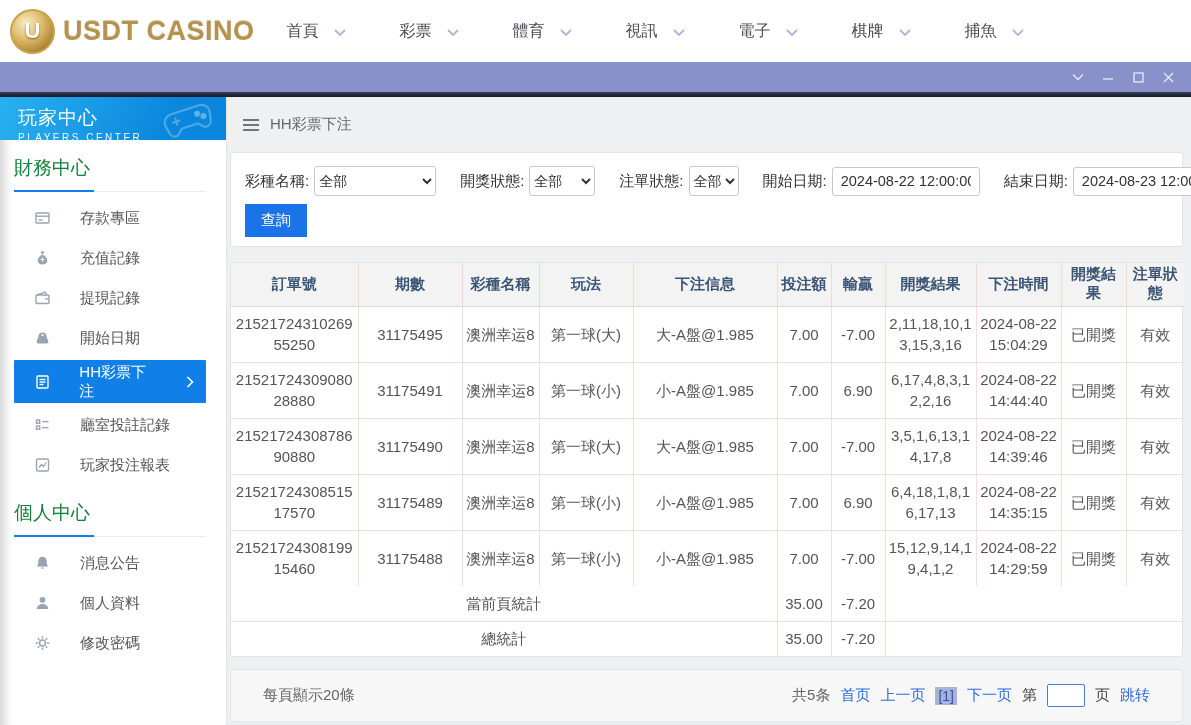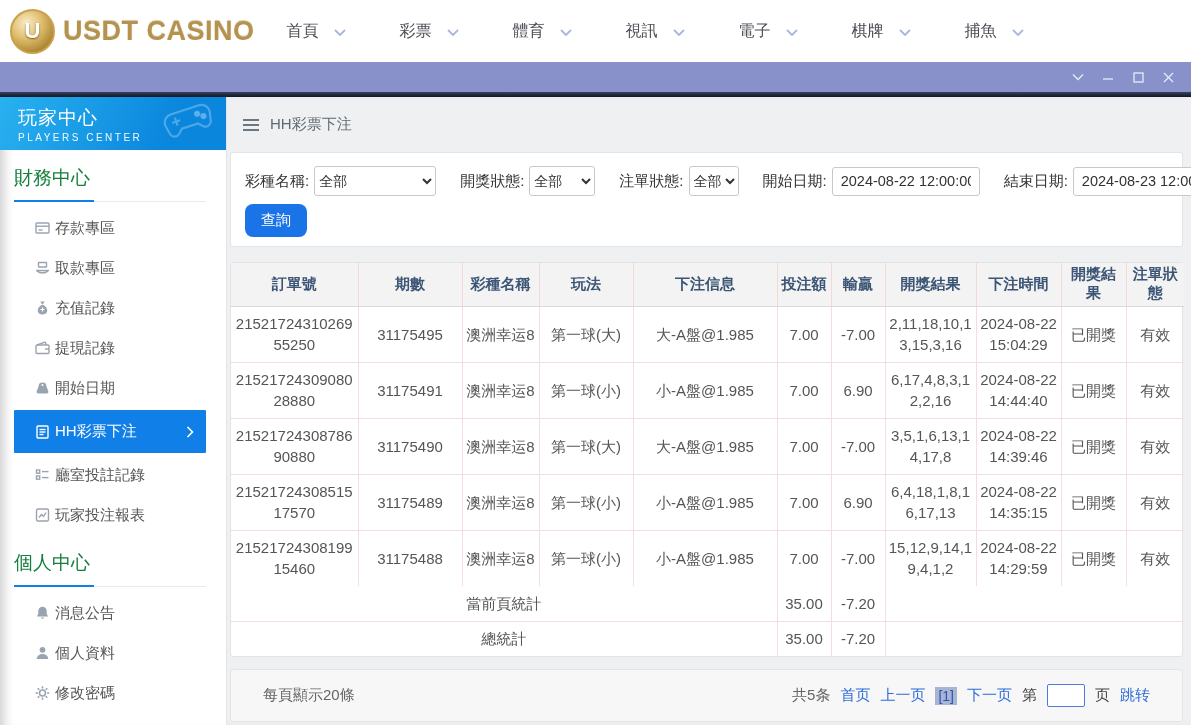--- a/index.html
+++ b/index.html
@@ -25,31 +25,31 @@
   .win-ctrl { width:30px; height:30px; display:flex; align-items:center; justify-content:center; cursor:pointer; }
 
   .dark-strip { height:5px; background:linear-gradient(to bottom,#39415c,#0f1728); }
 
   
   .content { display:flex; height:628px; box-shadow:inset 12px 0 12px -9px rgba(0,0,0,.35); }
 
   
   .sidebar { width:227px; flex:none; background:#fff; border-right:1px solid #e4e4e6;
     box-shadow:inset 12px 0 12px -9px rgba(0,0,0,.22); overflow:hidden; }
-  .side-header { height:53px; background:linear-gradient(115deg,#29b1f0,#0a86dd 75%);
+  .side-header { height:43px; background:linear-gradient(115deg,#29b1f0,#0a86dd 75%);
     color:#fff; padding:8px 0 0 18px; position:relative; overflow:hidden; }
   .side-title { font-size:19px; letter-spacing:1px; }
   .side-sub { font-size:10px; letter-spacing:2.5px; margin-top:1px; opacity:.95; }
   .side-gamepad { position:absolute; right:12px; top:6px; transform:rotate(-18deg); opacity:.55; }
   .section-heading { margin:15px 20px 0 14px; color:#15803d; font-size:19px;
     padding-bottom:10px; border-bottom:1px solid #e8eaee; position:relative; }
   .section-heading::after { content:''; position:absolute; left:0; bottom:-1px; width:80px;
     height:2px; background:#1080e8; }
   .menu { margin-top:6px; }
-  .menu-item { height:40px; display:flex; align-items:center; padding-left:34px; gap:3px;
+  .menu-item { height:40px; display:flex; align-items:center; padding-left:34px; gap:28px;
     color:#555; font-size:15px; cursor:pointer; }
   .mi-icon { width:18px; height:16px; color:#9aa4b0; display:flex; align-items:center; }
   .menu-item.active { background:#1080e8; color:#fff; margin:2px 20px 2px 14px;
     padding-left:20px; height:43px; border-radius:1px; }
   .menu-item.active .mi-icon { color:#fff; }
   .mi-chevron { margin-left:auto; margin-right:12px; display:flex; }
 
   
   .main { flex:1; min-width:0; padding:0 8px 0 3px; display:flex; flex-direction:column; }
   .breadcrumb { height:55px; display:flex; align-items:center; gap:10px; padding-left:12px;
@@ -59,21 +59,21 @@
   .filter-row { display:flex; align-items:center; font-size:15px; color:#333; white-space:nowrap; }
   .filter-row label { margin-right:5px; }
   .filter-row .grp { display:flex; align-items:center; margin-right:24px; }
   select { height:30px; border:1px solid #c8c8c8; border-radius:3px; background:#fff;
     font-size:14px; color:#333; font-family:inherit; }
   .sel-lottery { width:122px; }
   .sel-draw { width:66px; }
   .sel-order { width:50px; }
   .date-input { height:29px; width:148px; border:1px solid #c8c8c8; border-radius:3px;
     font-size:14.5px; color:#333; padding:0 8px; font-family:inherit; }
-  .search-btn { margin-top:8px; background:#1a74e8; color:#fff; border:none; border-radius:8px;
+  .search-btn { margin-top:8px; background:#1a74e8; color:#fff; border:none; border-radius:0;
     font-size:15px; padding:7px 16px; cursor:pointer; font-family:inherit; }
 
   
   .table-card { margin-top:15px; border:1px solid #e3e3e3; }
   table { width:100%; border-collapse:collapse; table-layout:fixed; font-size:15px; }
   th { background:#f3f3f3; color:#3c5575; font-weight:700; height:43px;
     border-left:1px solid #f3d8d8; border-bottom:1px solid #d9d9d9; padding:2px 3px; }
   th:first-child { border-left:none; }
   td { text-align:center; color:#555; height:56px; border-left:1px solid #f6dddd;
     border-bottom:1px solid #f6dddd; padding:2px 3px; word-break:break-all; line-height:1.4; }
@@ -188,30 +188,20 @@
     <div class="menu">
       <div class="menu-item">
         <span class="mi-icon">
           <svg width="17" height="16" viewBox="0 0 16 16" fill="none" stroke="currentColor" stroke-width="1.4">
               <rect x="1.5" y="3" width="13" height="10" rx="1"></rect>
               <line x1="1.5" y1="6.2" x2="14.5" y2="6.2"></line>
               <line x1="4" y1="10" x2="8" y2="10"></line>
             </svg>
         </span>
         <span>存款專區</span>
-      </div>
-      <div class="menu-item">
-        <span class="mi-icon">
-          <svg width="17" height="16" viewBox="0 0 16 16" fill="none" stroke="currentColor" stroke-width="1.4">
-              <rect x="4" y="2.5" width="8" height="4.5" rx="0.5"></rect>
-              <line x1="1.5" y1="10.5" x2="14.5" y2="10.5"></line>
-              <path d="M2.5 10.5 C4.5 13.5 11.5 13.5 13.5 10.5"></path>
-            </svg>
-        </span>
-        <span>取款專區</span>
       </div>
       <div class="menu-item">
         <span class="mi-icon">
           <svg width="17" height="16" viewBox="0 0 16 16" fill="currentColor">
               <path d="M5.8 1.5 h4.4 l-1.6 2.6 h-1.2 z"></path>
               <path d="M8 4.6 c-3.2 1.6-4.8 3.9-4.8 6.2 0 2.3 2.1 3.7 4.8 3.7 s4.8-1.4 4.8-3.7 c0-2.3-1.6-4.6-4.8-6.2z"></path>
               <path d="M8 7.5 v4 M6 9.5 h4" stroke="#fff" stroke-width="1.2" fill="none"></path>
             </svg>
         </span>
         <span>充值記錄</span>

